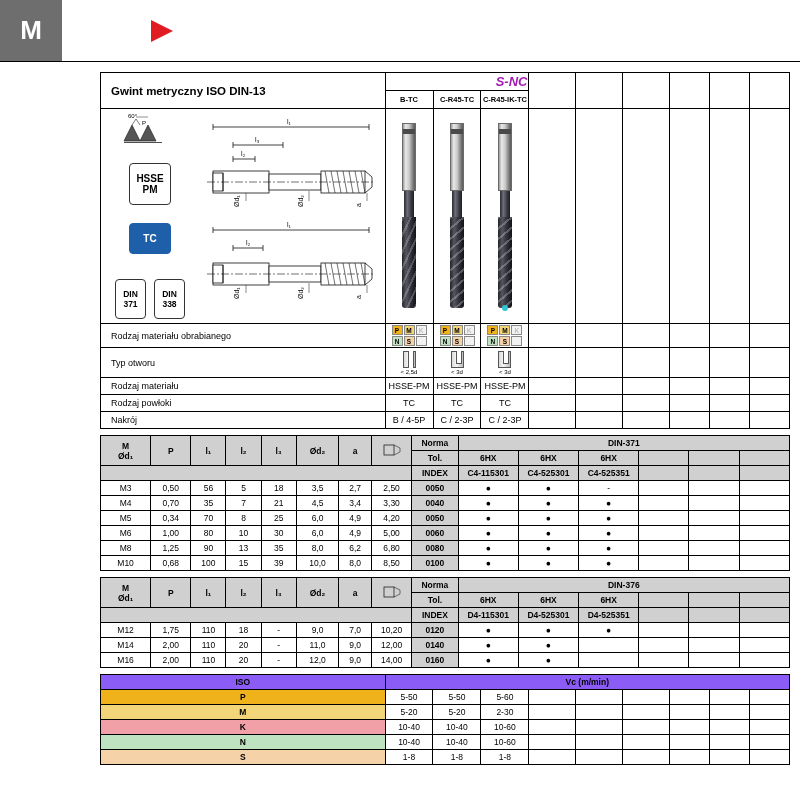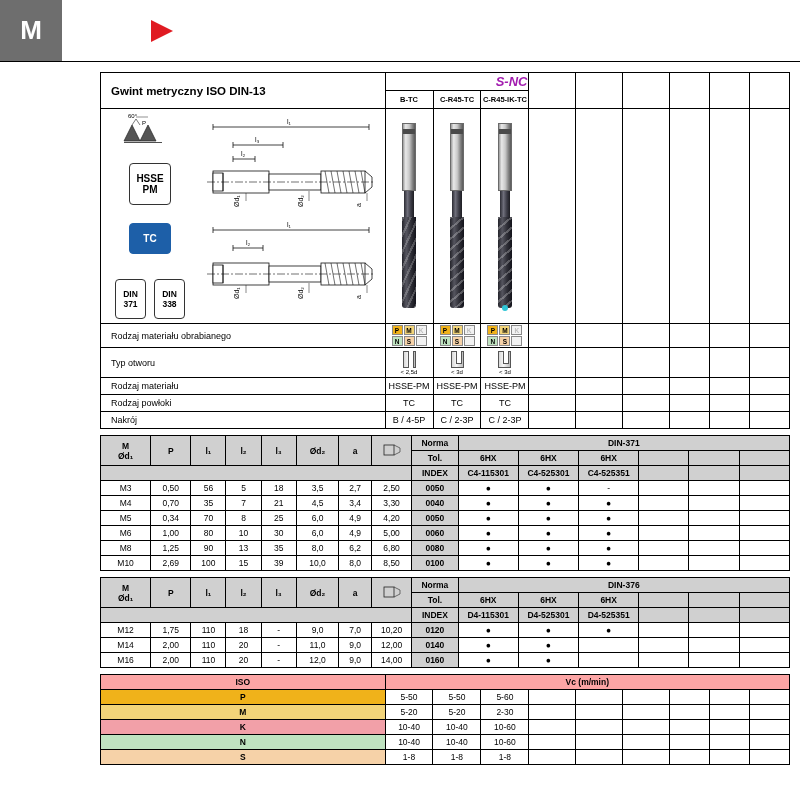--- a/index.html
+++ b/index.html
@@ -90,21 +90,21 @@
   .hole .cap { font-size:6px; margin-top:1px; }
 
   
   .dt { width:690px; }
   .dt td, .dt th { border:1px solid #000; text-align:center; font-size:8.5px; height:15px; }
   .dt .hd { background:#d0d0d0; font-weight:bold; height:30px; }
   .norma-hd { background:#d0d0d0; font-weight:bold; font-size:7.5px; height:12px;}
   .idx { background:#d0d0d0; font-weight:bold; font-size:7px;}
   .dot { font-size:11px; }
 
-  .vc-hd { background:#fca5a5; font-weight:bold; font-size:8px; }
+  .vc-hd { background:#8b5cf6; font-weight:bold; font-size:8px; }
   .iso-p{background:#f0b21a;font-weight:bold;} .iso-m{background:#f2d479;font-weight:bold;}
   .iso-k{background:#f2a0a8;font-weight:bold;} .iso-n{background:#bfe3c0;font-weight:bold;}
   .iso-s{background:#f6d2a8;font-weight:bold;}
 
   
   .info-col { position:absolute; left:14px; top:0; width:70px; }
   .ibox { border:1.5px solid #333; border-radius:4px; width:42px; margin:18px auto 7px auto; text-align:center; font-weight:bold; font-size:10px; padding:9px 0; background:#fff;}
   .ibox.tc { background:#1d5fa8; color:#fff; border-color:#1d5fa8; }
   .din-row { display:flex; gap:8px; justify-content:center; }
   .din-row .ibox { width:33px; margin-bottom:0; font-size:8.5px;}
@@ -557,21 +557,21 @@
       <td class="idx">0080</td>
       <td class="dot">●</td>
       <td class="dot">●</td>
       <td class="dot">●</td>
       <td></td>
           <td></td>
           <td></td>
     </tr>
     <tr>
       <td>M10</td>
-      <td>2,69</td>
+      <td>0,68</td>
       <td>100</td>
       <td>15</td>
       <td>39</td>
       <td>10,0</td>
       <td>8,0</td>
       <td>8,50</td>
       <td class="idx">0100</td>
       <td class="dot">●</td>
       <td class="dot">●</td>
       <td class="dot">●</td>

